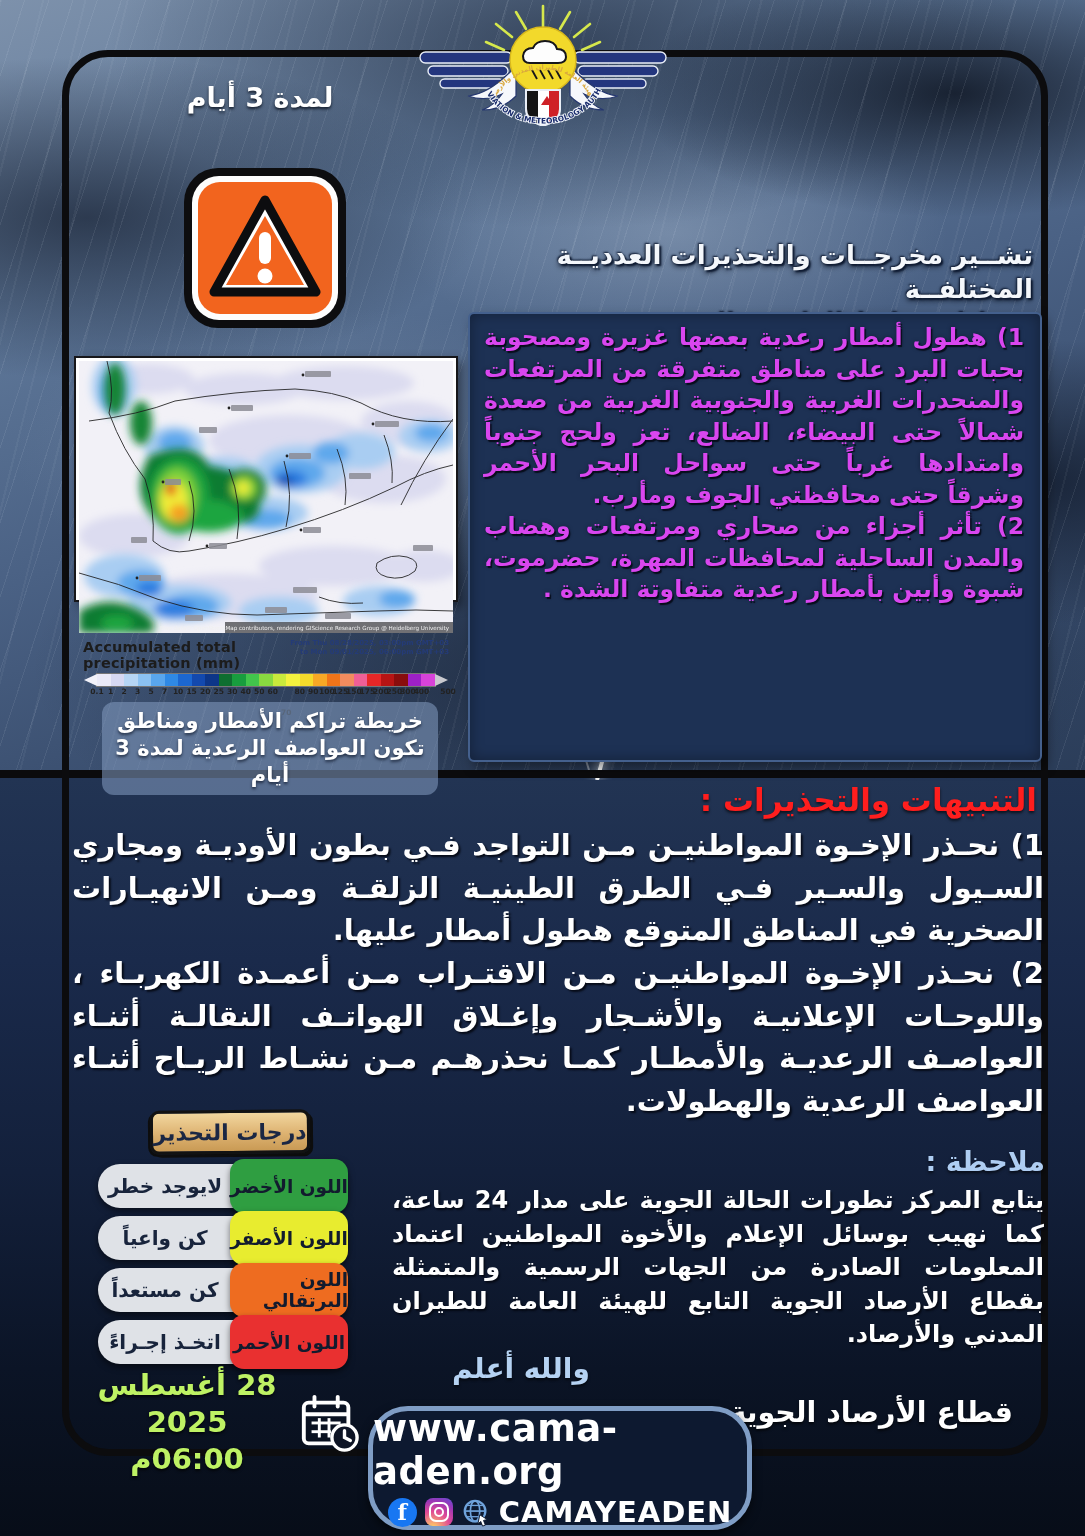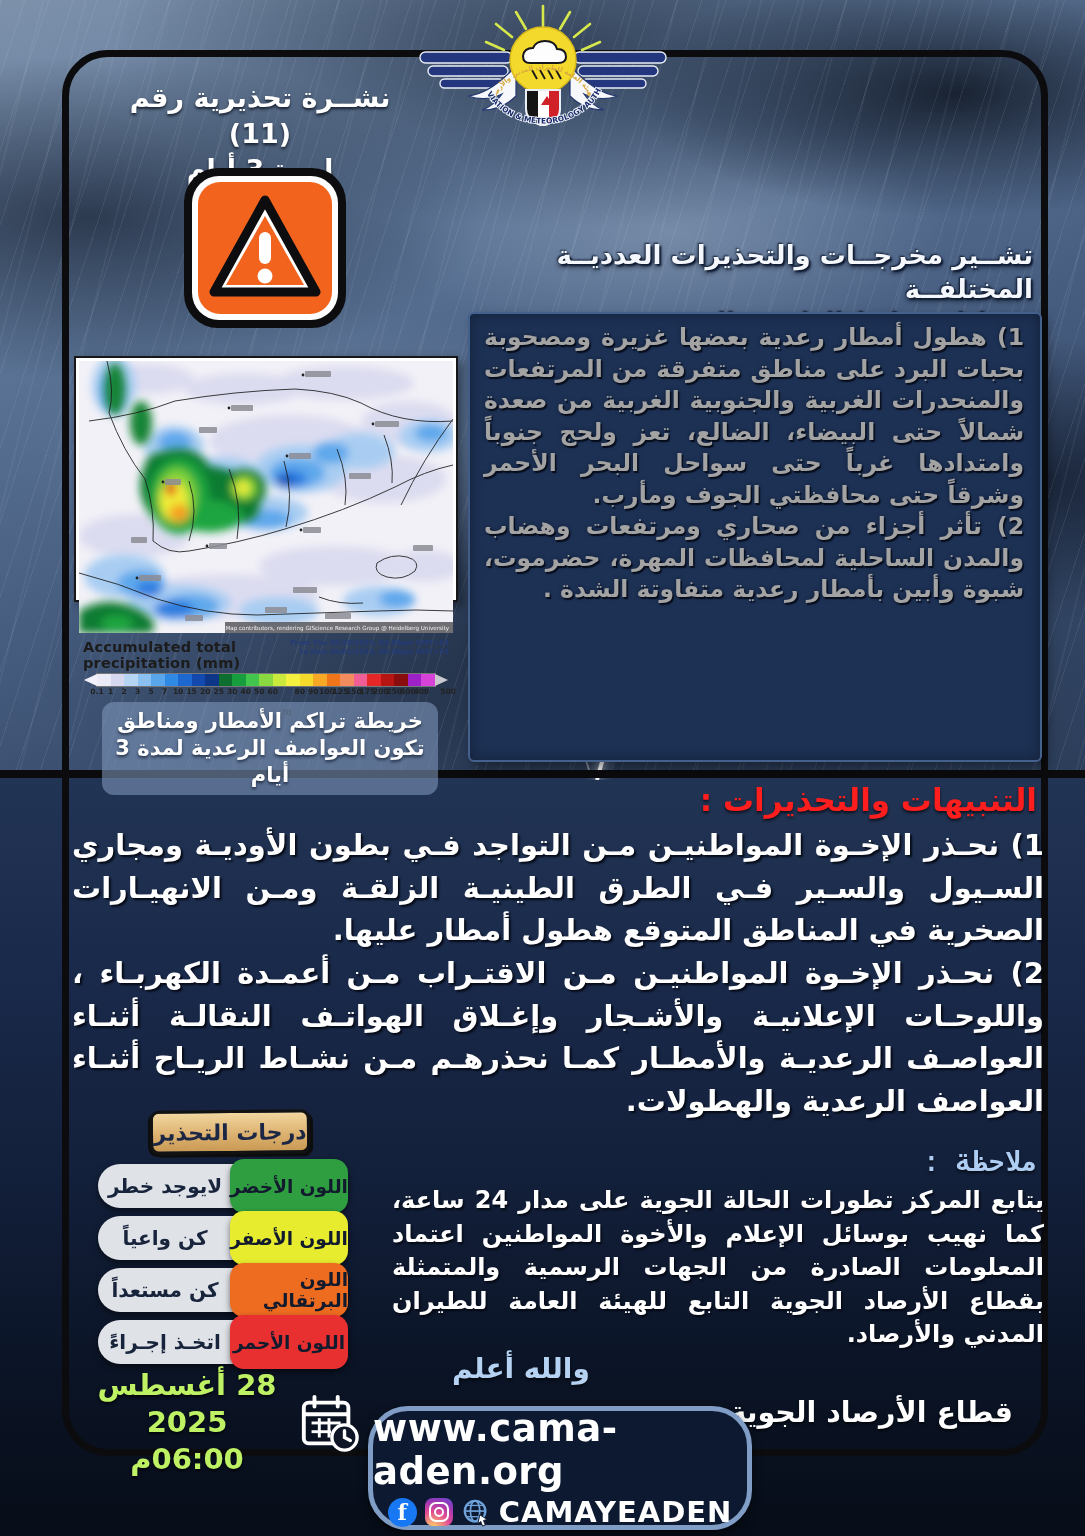--- a/index.html
+++ b/index.html
@@ -66,21 +66,21 @@
 
   
   .panel {
     position:absolute; left:468px; top:312px; width:574px; height:450px;
     background:#1d3154; border:2px solid #44608d; border-radius:6px;
     padding:8px 16px 6px 14px;
     box-shadow:inset 0 0 14px rgba(0,0,0,.35), 5px 6px 12px rgba(0,0,0,.4);
   }
   .panel p {
     direction:rtl; text-align:justify; text-align-last:right;
-    color:#a3a3a3; font-weight:700; font-size:23.5px; line-height:31.5px;
+    color:#d946ef; font-weight:700; font-size:23.5px; line-height:31.5px;
     text-shadow:1.5px 1.5px 1px rgba(5,10,22,.9), 0 0 4px rgba(5,10,22,.4);
   }
 
   
   .map-card {
     position:absolute; left:74px; top:356px; width:384px; height:246px;
     background:#fff; border:2px solid #17171a; padding:3px;
     box-shadow:4px 5px 10px rgba(0,0,0,.45);
   }
   .legend { padding:2px 4px 0 4px; }
@@ -139,22 +139,22 @@
   }
   .lvl-chip {
     position:absolute; right:-2px; top:-3px; width:118px; height:54px; border-radius:14px;
     display:flex; align-items:center; justify-content:center;
     direction:rtl; color:#121b2e; font-weight:800; font-size:18.5px;
     box-shadow:0 3px 6px rgba(0,0,0,.5);
   }
 
   
   .note-title {
-    position:absolute; top:1146px; right:48px; direction:rtl;
-    color:#aecdf2; font-weight:800; font-size:27px; text-shadow:0 2px 3px rgba(0,0,0,.6);font-family:Liberation Mono, monospace;
+    position:absolute; top:1146px; right:40px; direction:rtl;
+    color:#aecdf2; font-weight:800; font-size:27px; text-shadow:0 2px 3px rgba(0,0,0,.6);
   }
   .note-body {
     position:absolute; left:392px; top:1184px; width:652px; direction:rtl;
     text-align:justify; text-align-last:right;
     color:#fff; font-weight:700; font-size:24px; line-height:33.5px;
     text-shadow:1.5px 1.5px 2px rgba(4,8,18,.9);
   }
 
   
   .closing {
@@ -262,21 +262,20 @@
 
     <text font-size="6.6" font-weight="bold" fill="#d9a83e">
       <textPath href="#arcAr" startOffset="50%" text-anchor="middle">الهيئة العامة للطيران المدني والأرصاد</textPath>
     </text>
     <text font-size="7.6" font-weight="bold" fill="#1c2e6e" stroke="#f0f4fa" stroke-width="1.8" paint-order="stroke">
       <textPath href="#arcEn" startOffset="50%" text-anchor="middle">CIVIL AVIATION &amp; METEOROLOGY AUTHORITY</textPath>
     </text>
   </svg>
 
   <div class="issue">
-    <div>نشــرة تحذيرية رقم (11)</div>
     <div>لمدة 3 أيام</div>
   </div>
 
   <svg class="warn-icon" viewBox="0 0 166 164">
     <rect x="2" y="2" width="162" height="160" rx="34" fill="#0d0d0f"></rect>
     <rect x="10" y="10" width="146" height="144" rx="27" fill="#fdfdfd"></rect>
     <rect x="16" y="16" width="134" height="132" rx="22" fill="#f2641e"></rect>
     <path d="M83,34 L134,126 L32,126 Z" fill="#ffffff" stroke="#0d0d0f" stroke-width="9" stroke-linejoin="round"></path>
     <path d="M83,50 L122,119 L44,119 Z" fill="#f2641e"></path>
     <rect x="77" y="66" width="12" height="32" rx="6" fill="#ffffff"></rect>

